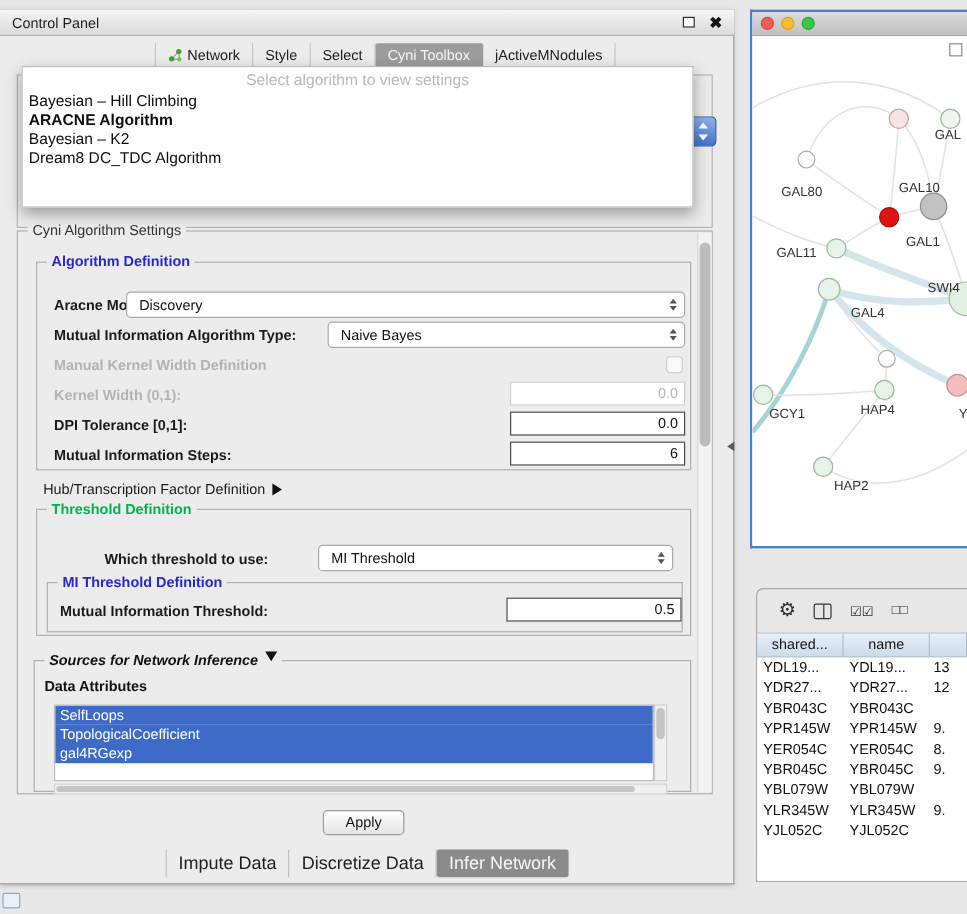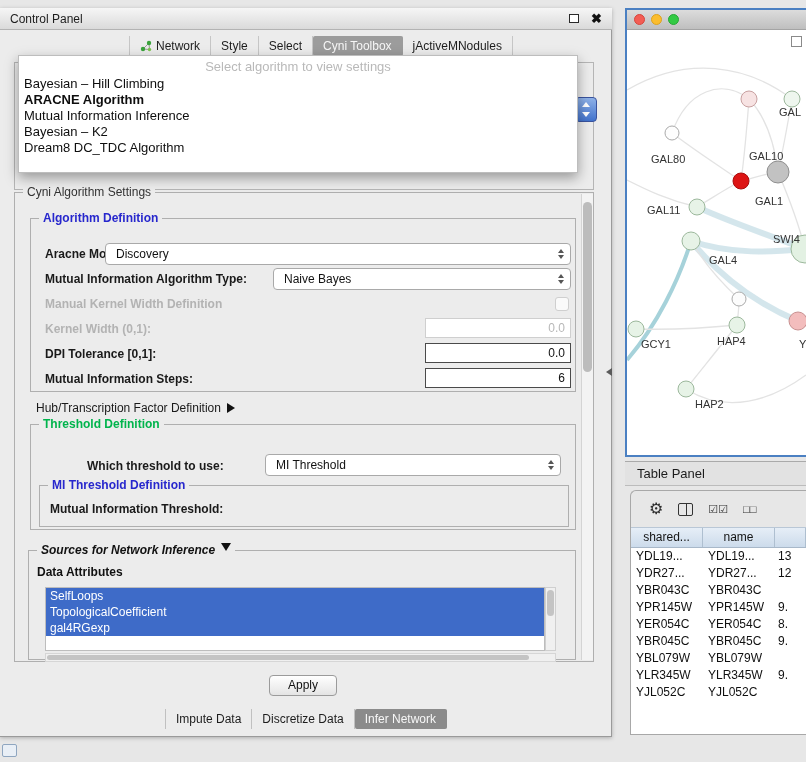--- a/index.html
+++ b/index.html
@@ -91,21 +91,21 @@
   .attr-vthumb { position:absolute; left:1px; top:2px; width:7px; height:26px; background:#c4c4c4; border-radius:4px; }
   .attr-hscroll { position:absolute; left:16px; top:102px; width:511px; height:9px; background:#f0f0f0; border:1px solid #d6d6d6; }
   .attr-hthumb { position:absolute; left:1px; top:1px; width:482px; height:5px; background:#c4c4c4; border-radius:3px; }
 
   .apply-btn { position:absolute; left:269px; top:675px; width:68px; height:21px;
                background:linear-gradient(#ffffff,#e4e4e4); border:1px solid #9b9b9b; border-radius:4px;
                font-size:12px; color:#111; text-align:center; line-height:19px; }
 
   .btabs { position:absolute; left:0; top:707px; width:612px; height:24px;
            display:flex; justify-content:center; align-items:center; }
-  .btab { font-size:12px; color:#1d1d1d; padding:4px 10px; border-right:1px solid #c0c0c0; line-height:1; }
+  .btab { font-size:15px; color:#1d1d1d; padding:4px 10px; border-right:1px solid #c0c0c0; line-height:1; }
   .btab:first-child { border-left:1px solid #c0c0c0; }
   .btab.active { background:#8b8b8b; color:#f7f7f7; border-radius:2px; border-right-color:#8b8b8b; }
 
   .mini-win-icon { position:absolute; left:2px; top:744px; width:15px; height:13px;
                    border:1px solid #8fa6c0; border-radius:2px; background:#e9eff6; }
   .splitter-arrow { position:absolute; left:606px; top:368px; width:0; height:0;
                     border-top:4px solid transparent; border-bottom:4px solid transparent;
                     border-right:6px solid #5a5a5a; }
 
   
@@ -186,21 +186,20 @@
   <div class="combo-frag">
     <i class="tri-u"></i>
     <i class="tri-d"></i>
   </div>
 
   <div class="dd-popup">
     <div class="dd-prompt">Select algorithm to view settings</div>
     <div>
         <div class="dd-opt">Bayesian – Hill Climbing</div>
         <div class="dd-opt dd-selected">ARACNE Algorithm</div>
-        <div class="dd-opt">Mutual Information Inference</div>
         <div class="dd-opt">Bayesian – K2</div>
         <div class="dd-opt">Dream8 DC_TDC Algorithm</div>
       </div>
   </div>
 
   <div class="grp settings-box">
     <span class="grp-title">Cyni Algorithm Settings</span>
   </div>
   <div class="set-vscroll">
     <div class="set-vthumb"></div>
@@ -253,20 +252,21 @@
       <span>MI Threshold</span>
       <span class="spin">
           <i class="u"></i>
           <i class="d"></i>
         </span>
     </div>
 
     <div class="grp" style="left:8px; top:60px; width:530px; height:42px;">
       <span class="grp-title bold blue">MI Threshold Definition</span>
       <span class="flabel" style="left:10px; top:13px;">Mutual Information Threshold:</span>
+      <input class="tfield foc" style="left: 382px; top: 12px; width: 146px;" value="0.5">
     </div>
   </div>
 
   <div class="grp" style="left:28px; top:550px; width:548px; height:110px;">
     <span class="grp-title" style="display:flex; align-items:flex-start; gap:6px;font-style:italic;">
       <span class="bold" style="color:#111;">Sources for Network Inference</span>
       <span class="tri-down"></span>
     </span>
     <span class="attr-label" style="left:8px; top:14px;">Data Attributes</span>
     <div class="attr-list">
@@ -348,21 +348,20 @@
             <text x="14" y="318" class="node-label">GCY1</text>
             <text x="90" y="315" class="node-label">HAP4</text>
             <text x="172" y="318" class="node-label">Y</text>
             <text x="68" y="378" class="node-label">HAP2</text>
           </g>
       </svg>
       <div class="birdseye"></div>
     </div>
   </div>
 
-  <div class="tp-titlebar">Table Panel</div>
 
   <div class="tbl-win">
     <div class="tbl-toolbar">
       <span class="tb-ic">⚙</span>
       <span class="icon-cols"></span>
       <span class="tb-checks">☑☑</span>
       <span class="tb-checks">□□</span>
     </div>
     <div class="tbl-header">
         <span class="hcell c0">shared...</span>

